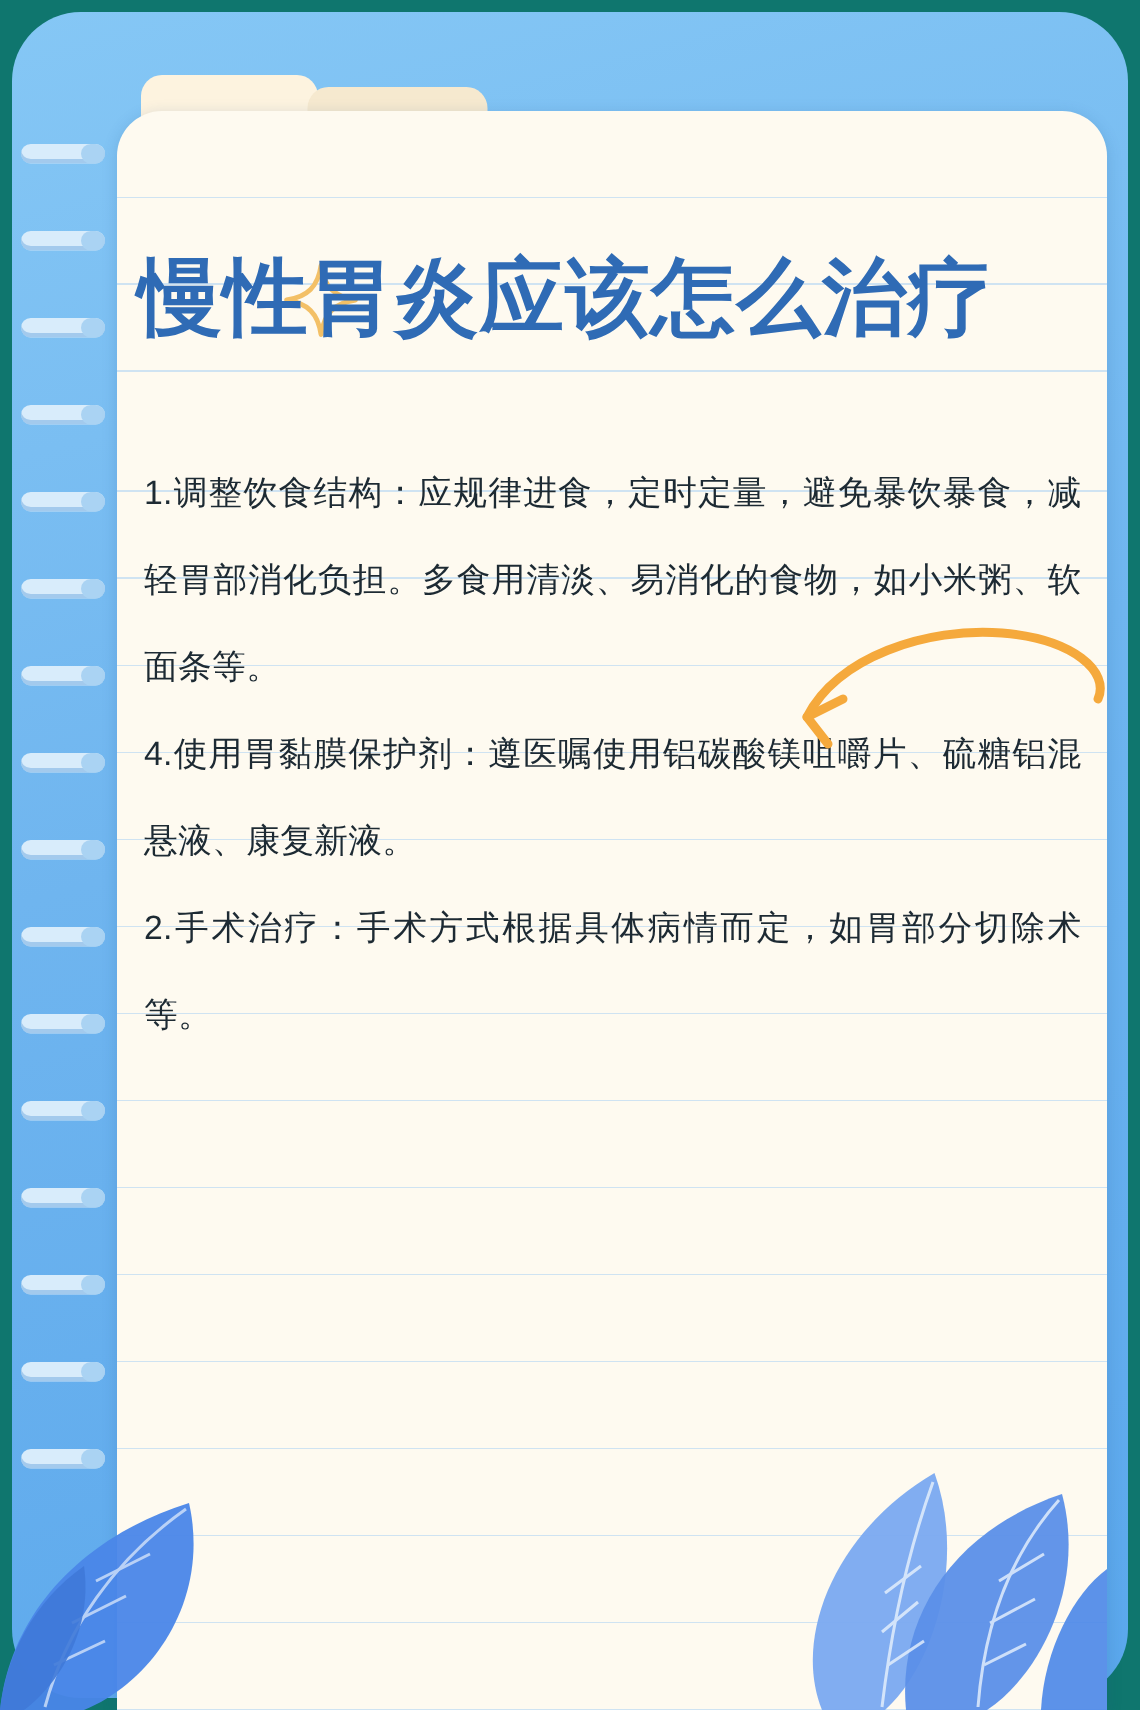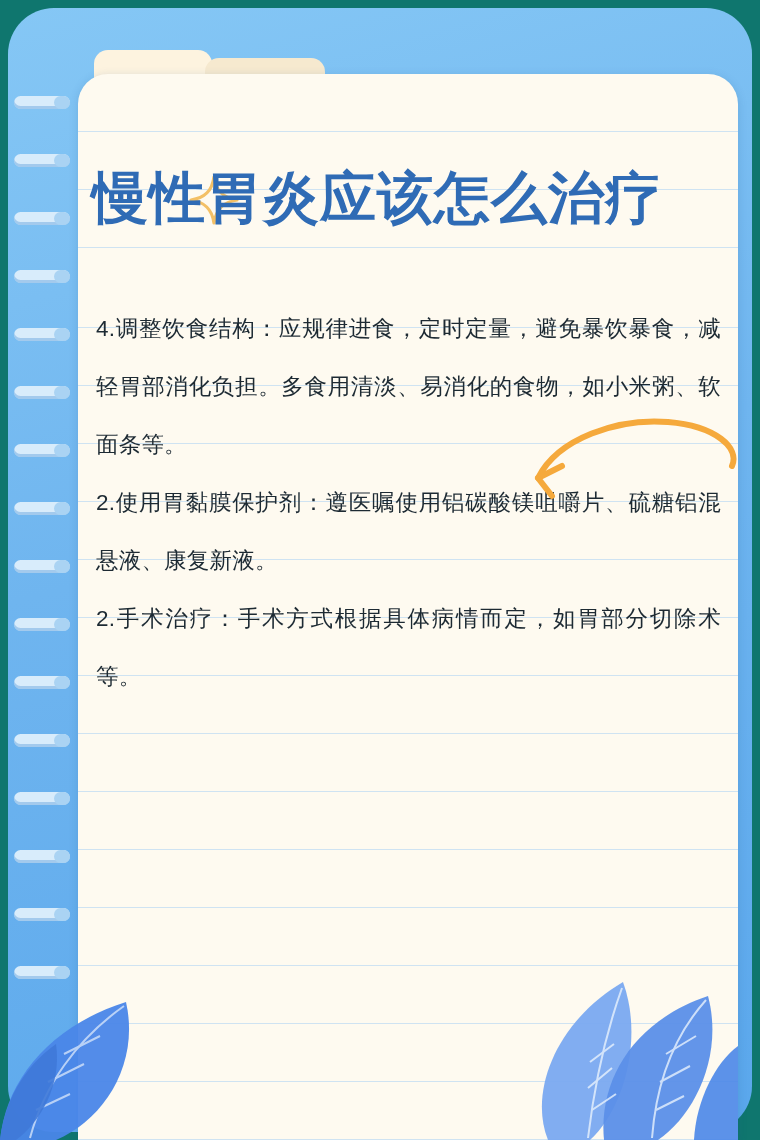--- a/index.html
+++ b/index.html
@@ -222,22 +222,22 @@
 
     <div class="sparkle">
       <svg width="52" height="52" viewBox="0 0 52 52">
         <path d="M26 3 C28 17, 35 24, 49 26 C35 28, 28 35, 26 49 C24 35, 17 28, 3 26 C17 24, 24 17, 26 3 Z" fill="none" stroke="#f3c066" stroke-width="3.2" stroke-linejoin="round"></path>
       </svg>
     </div>
 
     <div class="title">慢性胃炎应该怎么治疗</div>
 
     <div class="body-text">
-      <p class="para">4.调整饮食结构：应规律进食，定时定量，避免暴饮暴食，减轻胃部消化负担。多食用清淡、易消化的食物，如小米粥、软面条等。</p>
-      <p class="para">2.使用胃黏膜保护剂：遵医嘱使用铝碳酸镁咀嚼片、硫糖铝混悬液、康复新液。</p>
+      <p class="para">1.调整饮食结构：应规律进食，定时定量，避免暴饮暴食，减轻胃部消化负担。多食用清淡、易消化的食物，如小米粥、软面条等。</p>
+      <p class="para">4.使用胃黏膜保护剂：遵医嘱使用铝碳酸镁咀嚼片、硫糖铝混悬液、康复新液。</p>
       <p class="para">2.手术治疗：手术方式根据具体病情而定，如胃部分切除术等。</p>
     </div>
 
     <div class="arrow">
       <svg width="230" height="120" viewBox="0 0 230 120">
         <path d="M20 84 C40 44, 100 24, 150 28 C198 32, 222 54, 214 72" fill="none" stroke="#f5a93c" stroke-width="6" stroke-linecap="round"></path>
         <path d="M20 84 L44 72 M20 84 L34 102" fill="none" stroke="#f5a93c" stroke-width="6" stroke-linecap="round"></path>
       </svg>
     </div>
 

